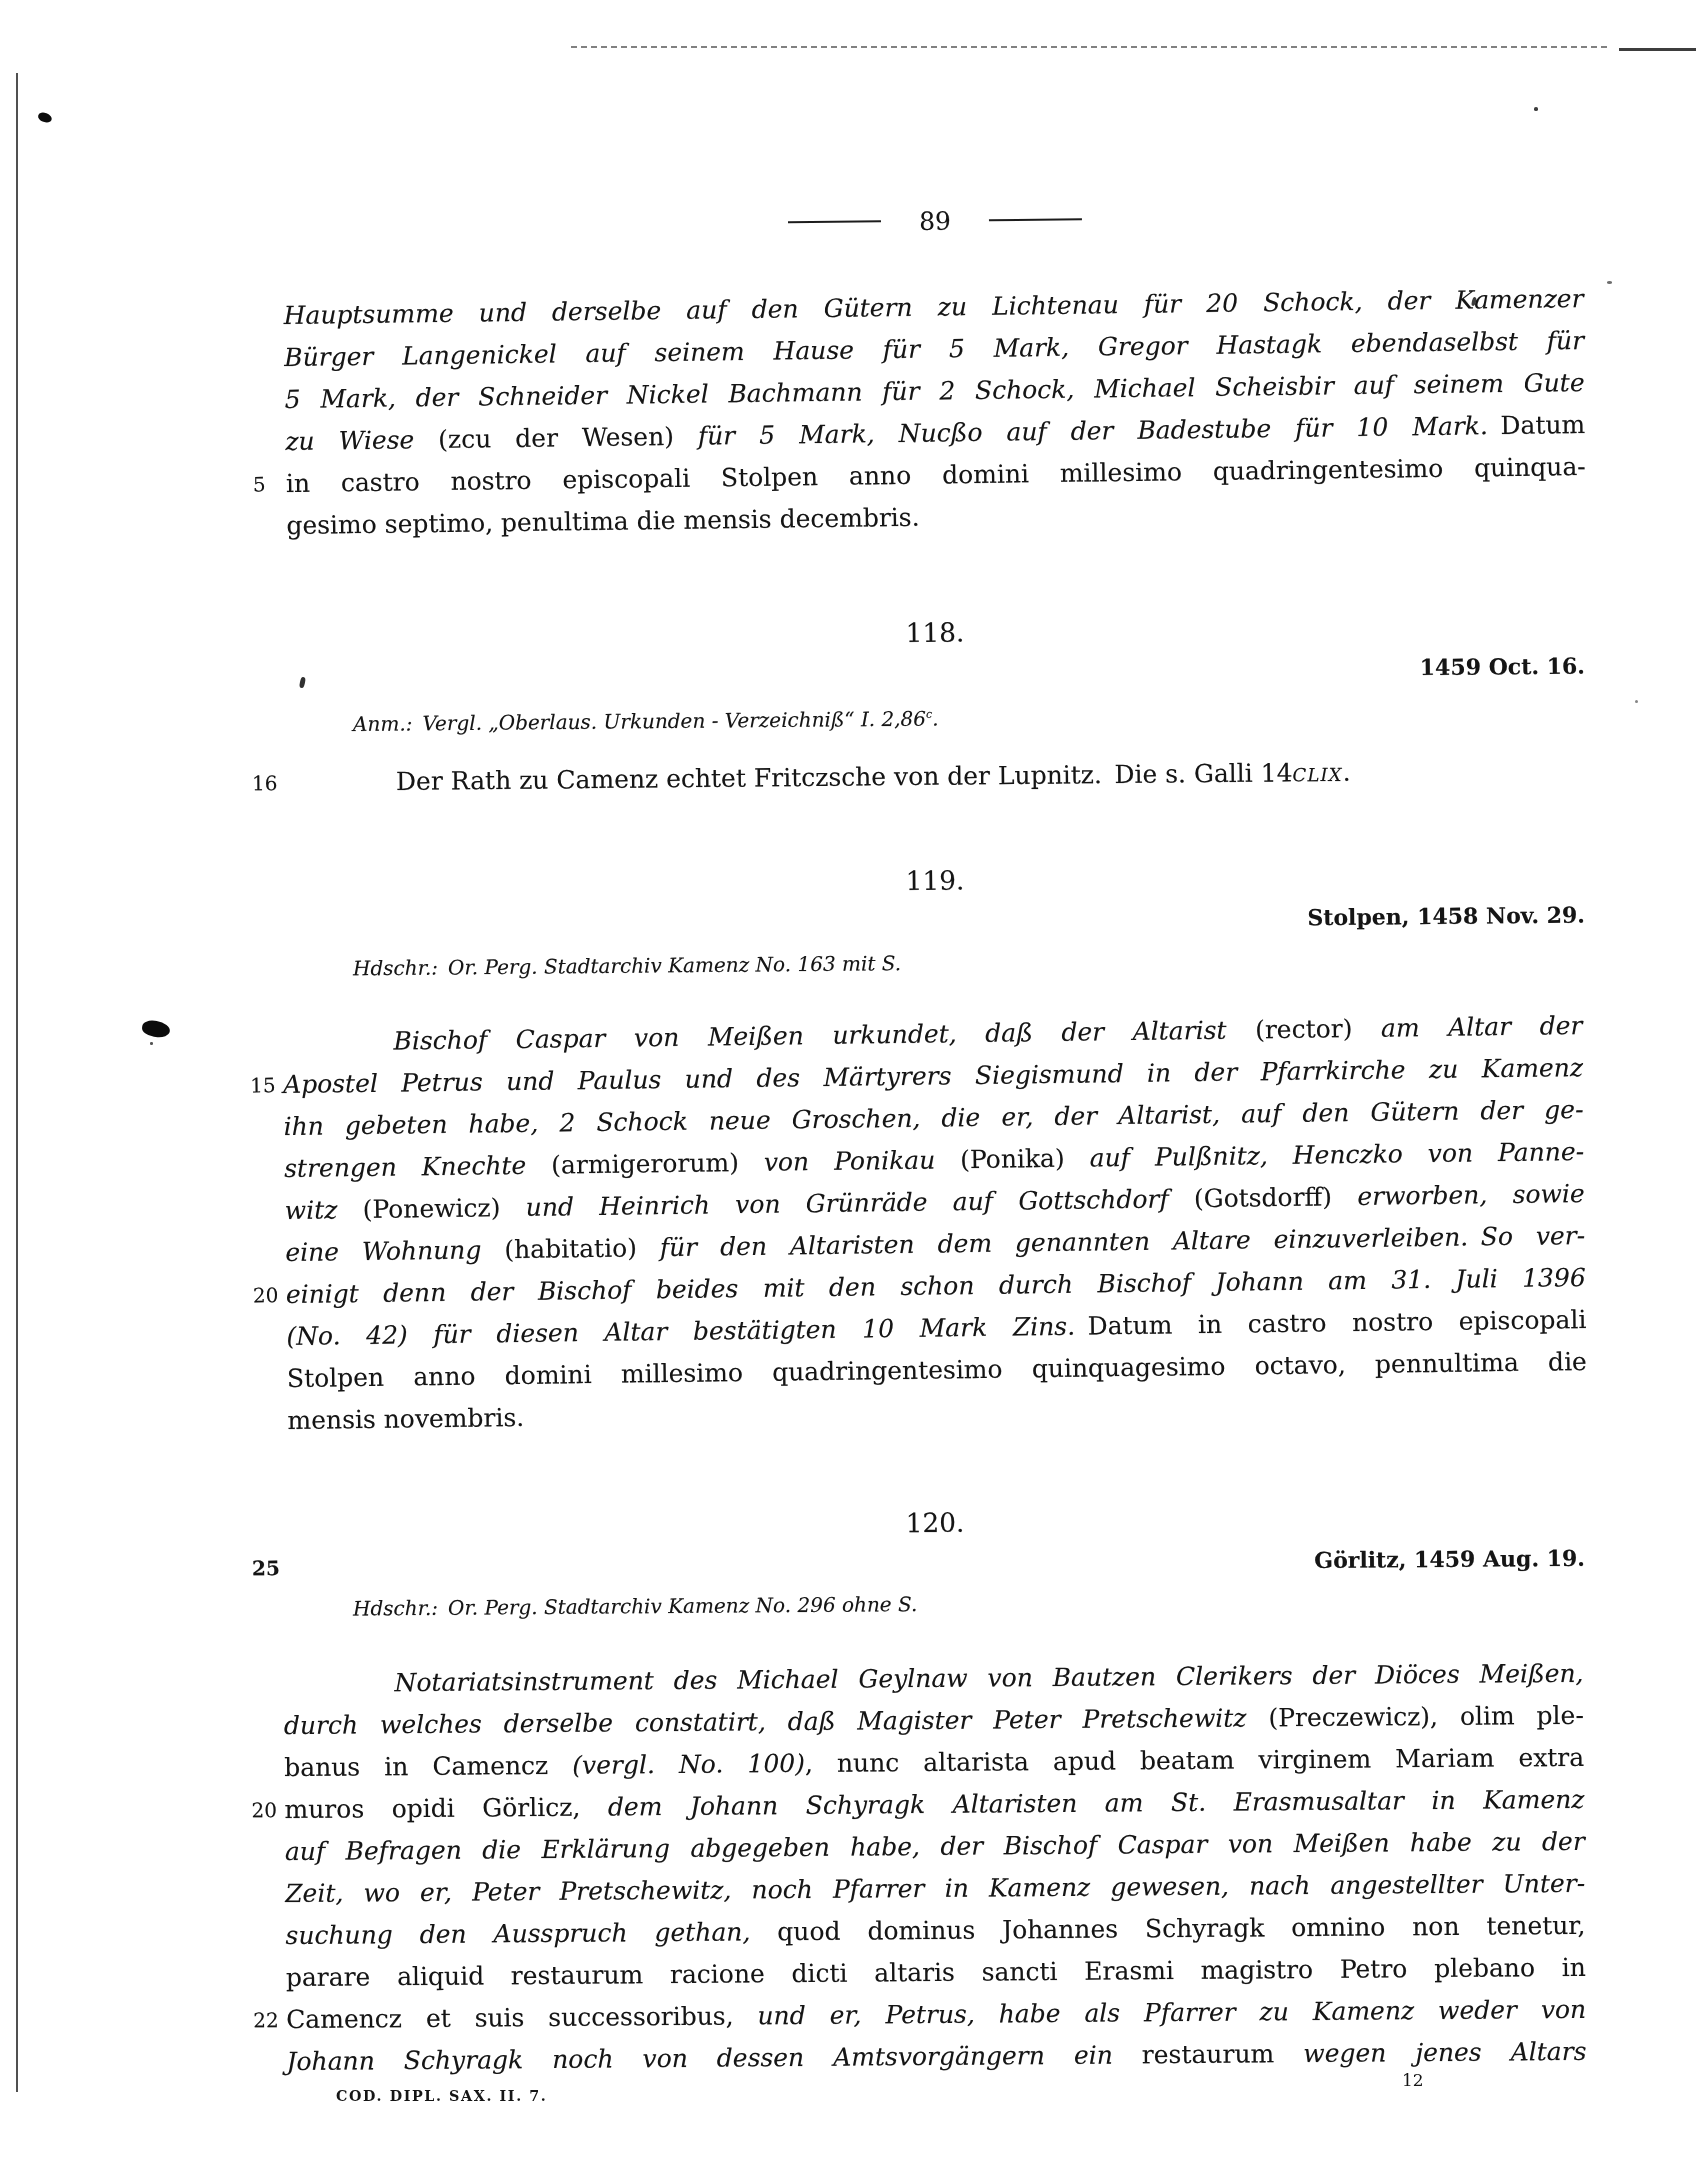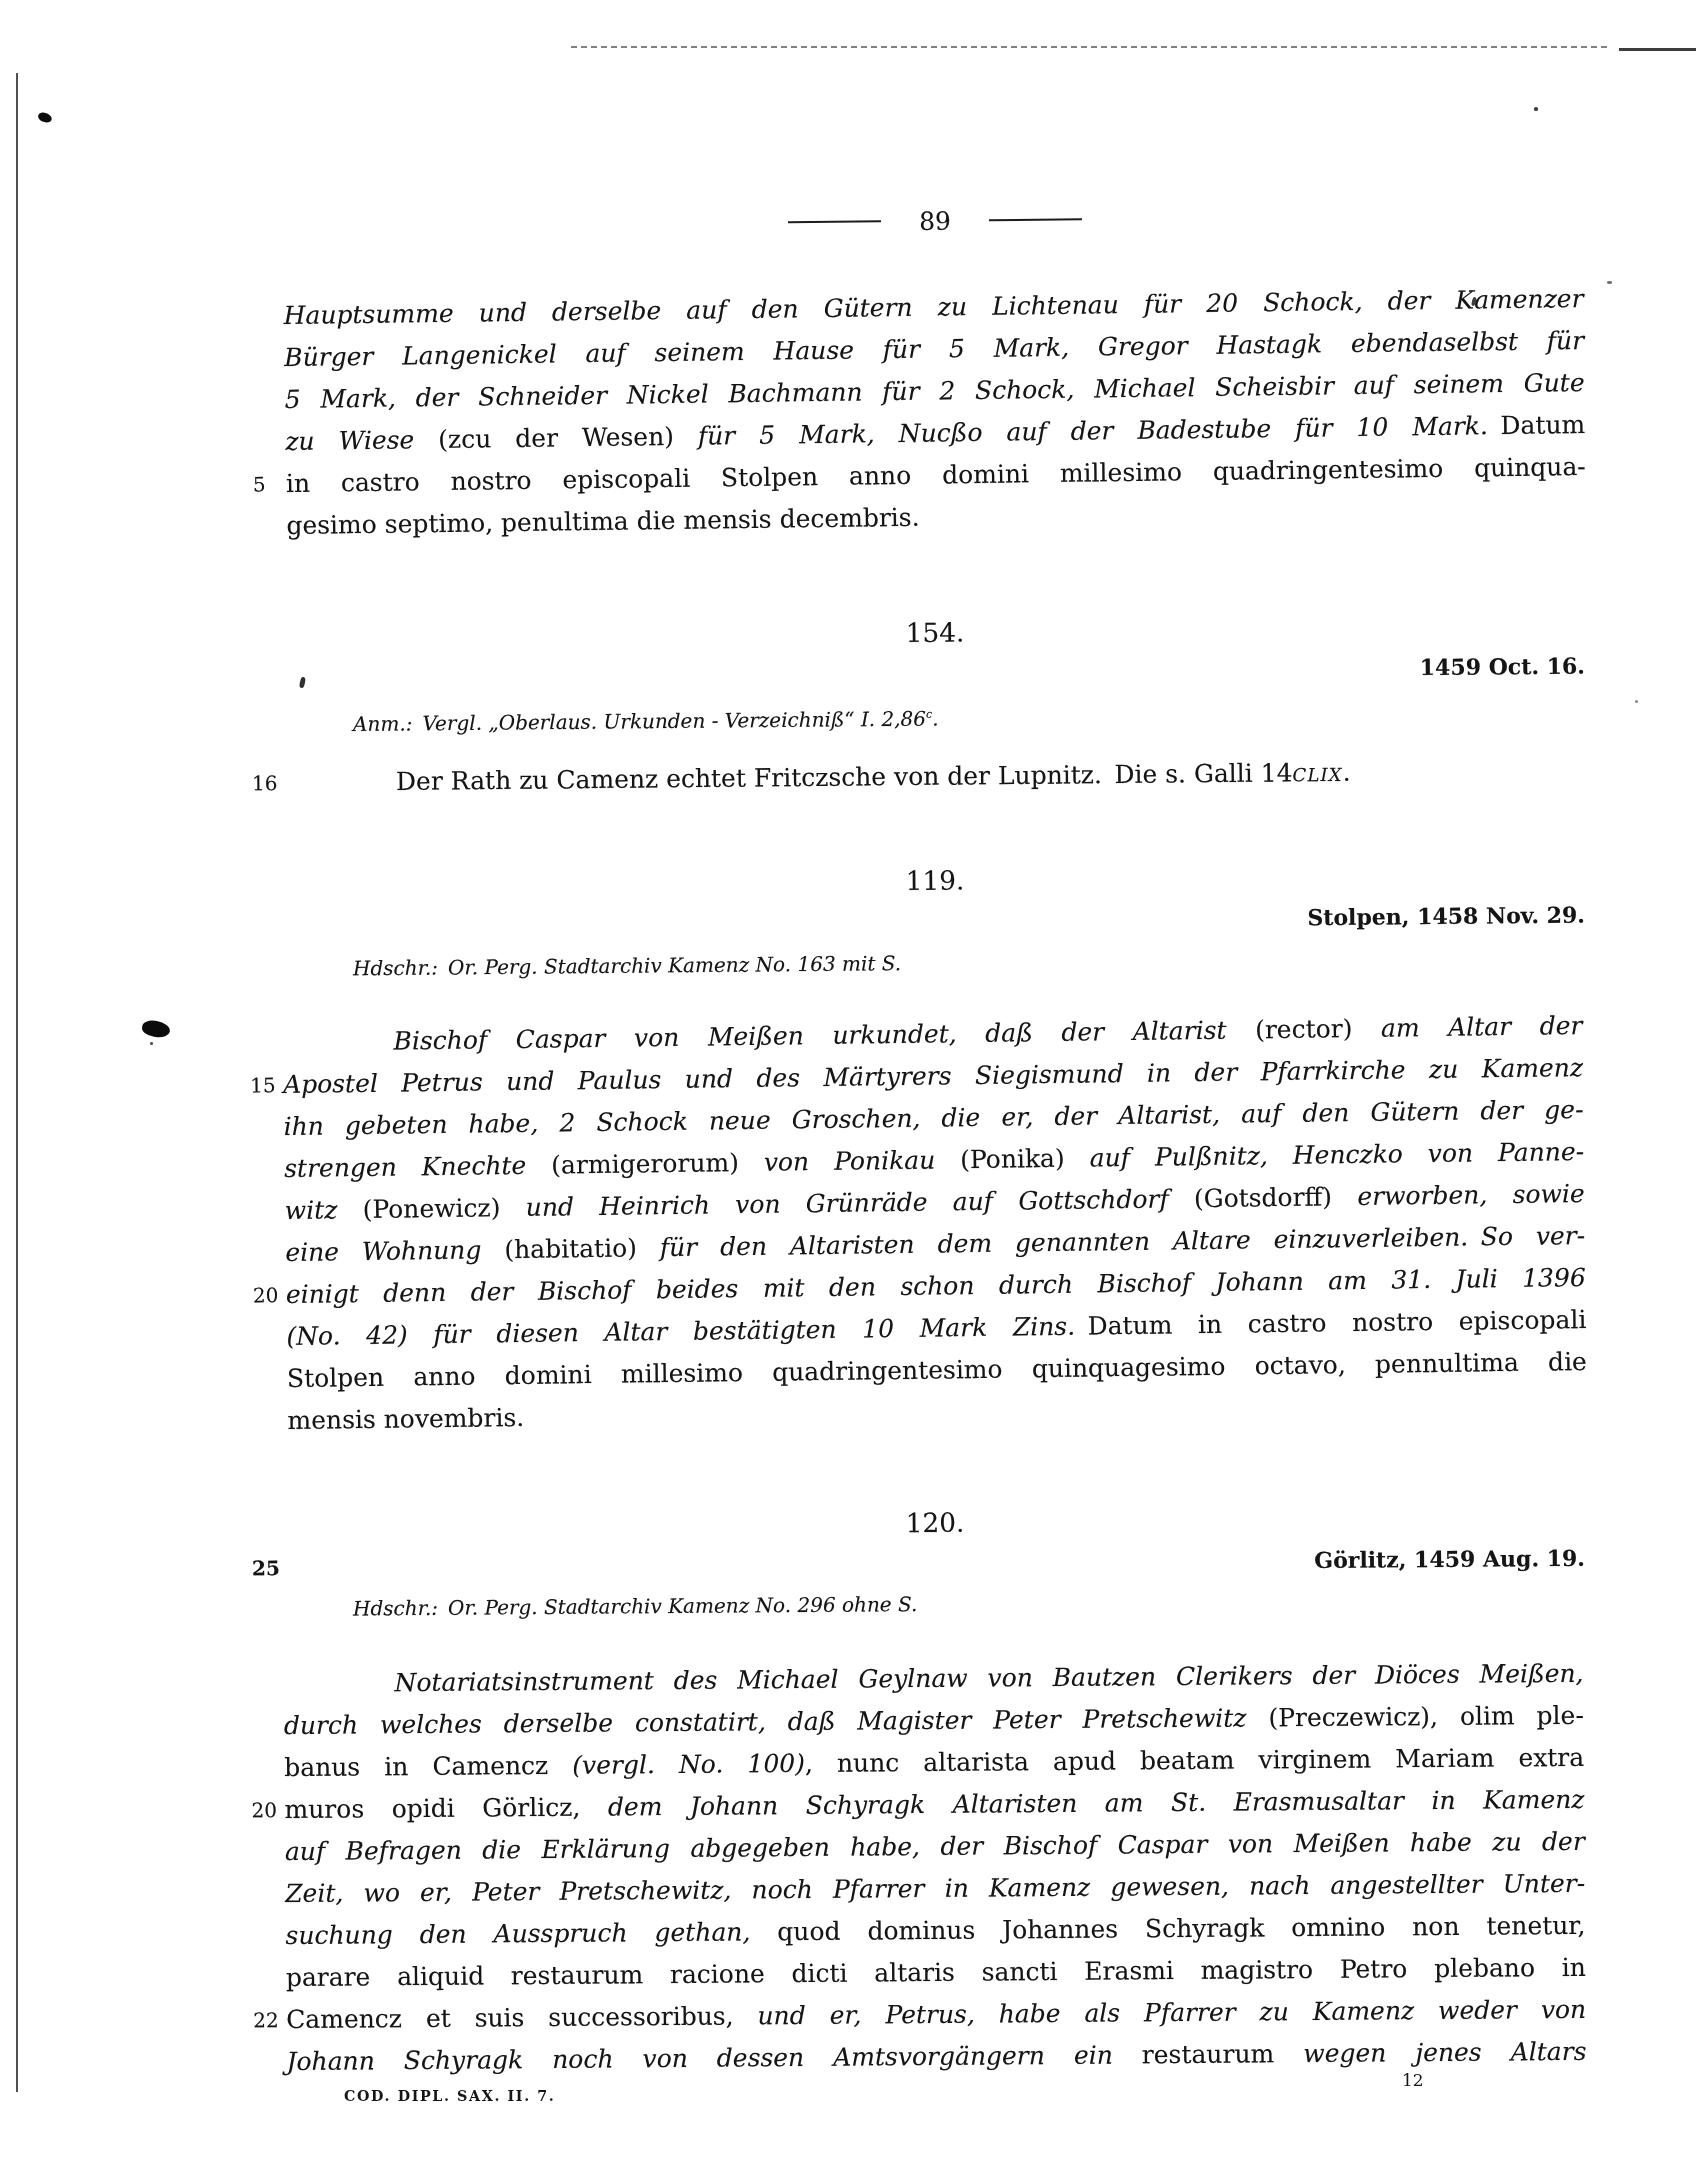--- a/index.html
+++ b/index.html
@@ -33,21 +33,21 @@
   .s-i{font-style:italic;}
   .s-r{font-style:normal;}
   .s-sc{font-size:.72em;letter-spacing:1.1px;font-style:italic;}
   .s-sup{font-size:.55em;vertical-align:super;font-style:italic;}
   .ty-pageheader{display:flex;justify-content:center;align-items:center;height:38px;font-size:25px;}
   .ty-pageheader .rule{width:93px;height:0;border-top:2.1px solid #1c1c1c;margin:0 38px;}
   .ty-heading{text-align:center;font-size:26.4px;height:42px;line-height:42px;}
   .ty-date{text-align:right;font-weight:bold;font-size:22px;height:37px;line-height:37px;position:absolute;}
   .ty-note{font-style:italic;font-size:20px;height:32px;line-height:32px;padding-left:68px;}
   .ty-footer{left:0;width:1696px;height:0;text-shadow:none;}
-  .ftr-left{position:absolute;left:344px;top:2060px;font-size:14.3px;font-weight:bold;letter-spacing:1.6px;white-space:nowrap;}
+  .ftr-left{position:absolute;left:336px;top:2060px;font-size:14.3px;font-weight:bold;letter-spacing:1.6px;white-space:nowrap;}
   .ftr-right{position:absolute;left:1402px;top:2042px;font-size:17px;}
   
   .b-hdr{top:180px;}
   .b-p1{top:267px;}
   .b-h118{top:590px;}
   .b-d118{top:632px;}
   .b-n118{top:677px;}
   .b-l10{top:734px;}
   .b-h119{top:838px;}
   .b-d119{top:881px;}
@@ -82,21 +82,21 @@
         <span class="rule"></span>
       </div>
       <div class="blk b-p1 ty-para t1">
         <div class="line j"><span class="s-i">Hauptsumme und derselbe auf den Gütern zu Lichtenau für 20 Schock, der Kamenzer</span></div>
         <div class="line j"><span class="s-i">Bürger Langenickel auf seinem Hause für 5 Mark, Gregor Hastagk ebendaselbst für</span></div>
         <div class="line j"><span class="s-i">5 Mark, der Schneider Nickel Bachmann für 2 Schock, Michael Scheisbir auf seinem Gute</span></div>
         <div class="line j"><span class="s-i">zu Wiese </span><span class="s-r">(zcu der Wesen) </span><span class="s-i">für 5 Mark, Nucßo auf der Badestube für 10 Mark.</span><span class="s-r"> Datum</span></div>
         <div class="line j"><span class="lineno">5</span><span class="s-r">in castro nostro episcopali Stolpen anno domini millesimo quadringentesimo quinqua-</span></div>
         <div class="line"><span class="s-r">gesimo septimo, penultima die mensis decembris.</span></div>
       </div>
-      <div class="blk b-h118 ty-heading t2"><span>154.</span></div>
+      <div class="blk b-h118 ty-heading t2"><span>118.</span></div>
       <div class="blk b-d118 ty-date t2"><span>1459 Oct. 16.</span></div>
       <div class="blk b-n118 ty-note t2"><span class="s-i">Anm.: Vergl. „Oberlaus. Urkunden - Verzeichniß“ I. 2,86</span><span class="s-sup">c</span><span class="s-i">.</span></div>
       <div class="blk b-l10 ty-para t2">
         <div class="line indent"><span class="lineno">16</span><span class="s-r">Der Rath zu Camenz echtet Fritczsche von der Lupnitz. Die s. Galli 14</span><span class="s-sc">CLIX</span><span class="s-r">.</span></div>
       </div>
       <div class="blk b-h119 ty-heading t2"><span>119.</span></div>
       <div class="blk b-d119 ty-date t2"><span>Stolpen, 1458 Nov. 29.</span></div>
       <div class="blk b-n119 ty-note t2"><span class="s-i">Hdschr.: Or. Perg. Stadtarchiv Kamenz No. 163 mit S.</span></div>
       <div class="blk b-p119 ty-para t1">
         <div class="line j indent"><span class="s-i">Bischof Caspar von Meißen urkundet, daß der Altarist </span><span class="s-r">(rector)</span><span class="s-i"> am Altar der</span></div>

